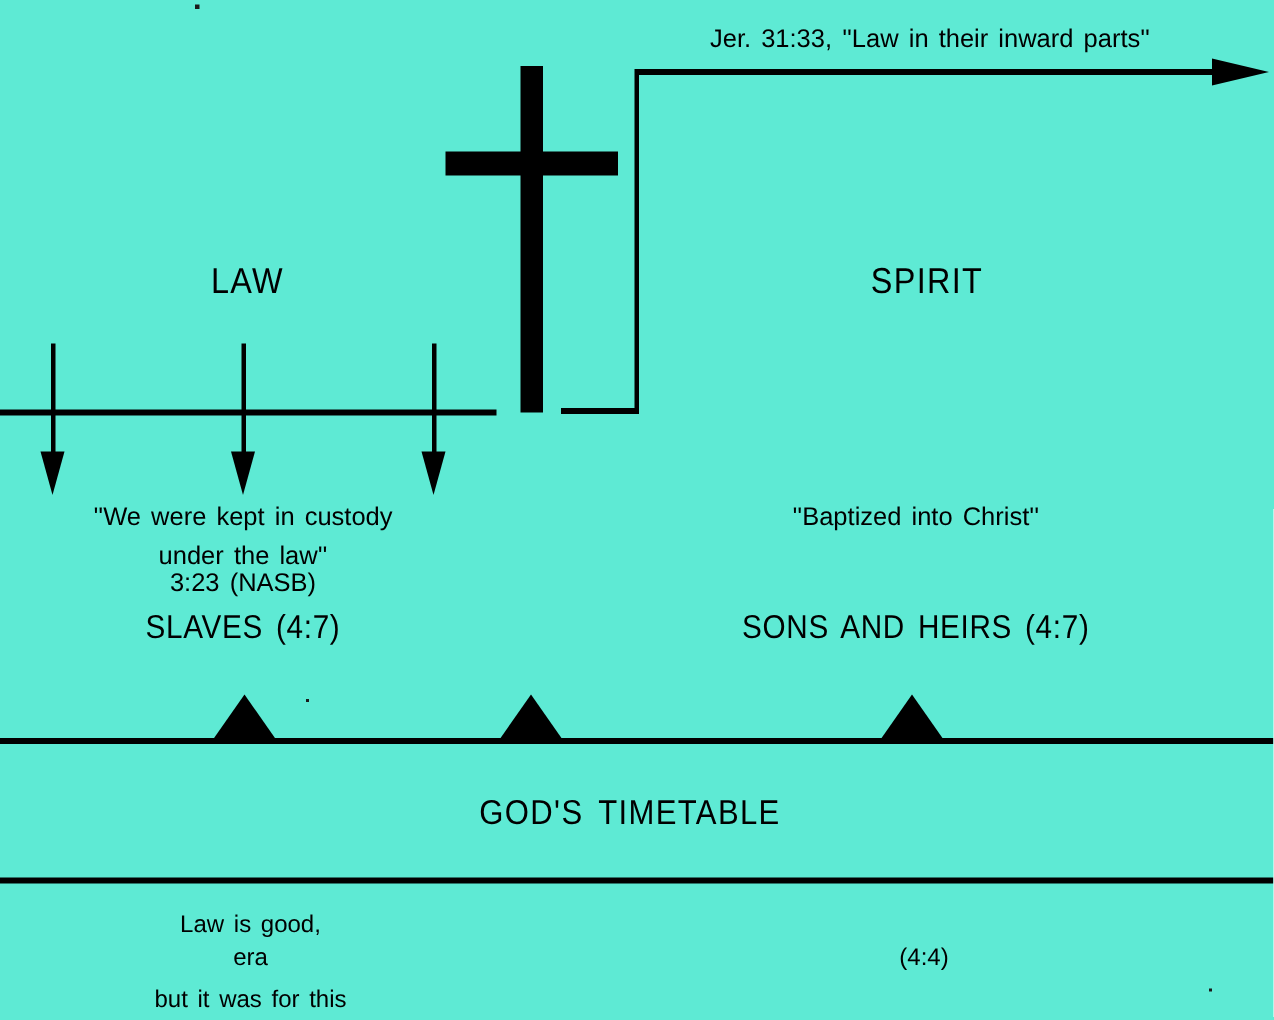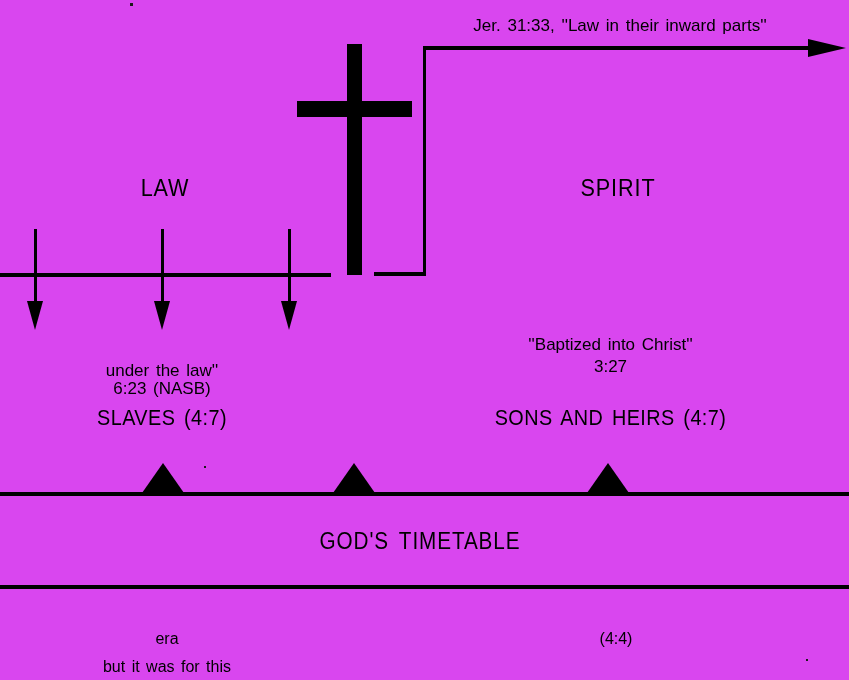--- a/index.html
+++ b/index.html
@@ -1,20 +1,20 @@
 <!DOCTYPE html>
 <html><head>
 <meta charset="utf-8">
 <style>
   html, body { margin: 0; padding: 0; background: #ffffff; }
   .canvas {
     position: relative;
     width: 849px;
     height: 680px;
-    background: #d946ef;
+    background: #5eead4;
     color: #000000;
     font-family: "Liberation Sans", sans-serif;
     overflow: hidden;
   }
   .t { position: absolute; text-align: center; white-space: nowrap; color: #000; }
   .s17 { font-size: 17px; line-height: 22px; word-spacing: 2px; }
   .s16 { font-size: 16px; line-height: 22px; word-spacing: 2px; }
   .caps22 { font-size: 22px; letter-spacing: 0.5px; word-spacing: 3px; }
   .caps23 { font-size: 23px; letter-spacing: 1px; word-spacing: 4px; }
   .caps24 { font-size: 24px; letter-spacing: 1px; }
@@ -75,35 +75,36 @@
   </div>
   <div class="down-arrow" style="left:154px;top:229px;">
     <div class="shaft"></div>
     <div class="head"></div>
   </div>
   <div class="down-arrow" style="left:281px;top:229px;">
     <div class="shaft"></div>
     <div class="head"></div>
   </div>
 
+  <div class="t s17" style="left:38px;top:334px;width:248px;">''We were kept in custody</div>
   <div class="t s17" style="left:38px;top:360px;width:248px;">under the law''</div>
-  <div class="t s17" style="left:38px;top:378px;width:248px;">6:23 (NASB)</div>
+  <div class="t s17" style="left:38px;top:378px;width:248px;">3:23 (NASB)</div>
   <div class="t caps22 cond" style="left:38px;top:405px;width:248px;">SLAVES (4:7)</div>
 
   <div class="t s17" style="left:488px;top:334px;width:245px;">''Baptized into Christ''</div>
-  <div class="t s17" style="left:488px;top:356px;width:245px;">3:27</div>
   <div class="t caps22 cond" style="left:478px;top:405px;width:265px;">SONS AND HEIRS (4:7)</div>
 
   <div class="up-tri" style="left:142px;top:463px;"></div>
   <div class="up-tri" style="left:333px;top:463px;"></div>
   <div class="up-tri" style="left:587px;top:463px;"></div>
   <div class="hline" style="left:0;top:492px;width:849px;height:4px;"></div>
 
   <div class="t caps23 cond" style="left:260px;top:528px;width:320px;">GOD'S TIMETABLE</div>
 
   <div class="hline" style="left:0;top:585px;width:849px;height:4px;"></div>
 
+  <div class="t s16" style="left:67px;top:606px;width:200px;">Law is good,</div>
   <div class="t s16" style="left:67px;top:656px;width:200px;">but it was for this</div>
   <div class="t s16" style="left:67px;top:628px;width:200px;">era</div>
 
   <div class="t s16" style="left:516px;top:628px;width:200px;">(4:4)</div>
 
 </div>
 
 </body></html>

